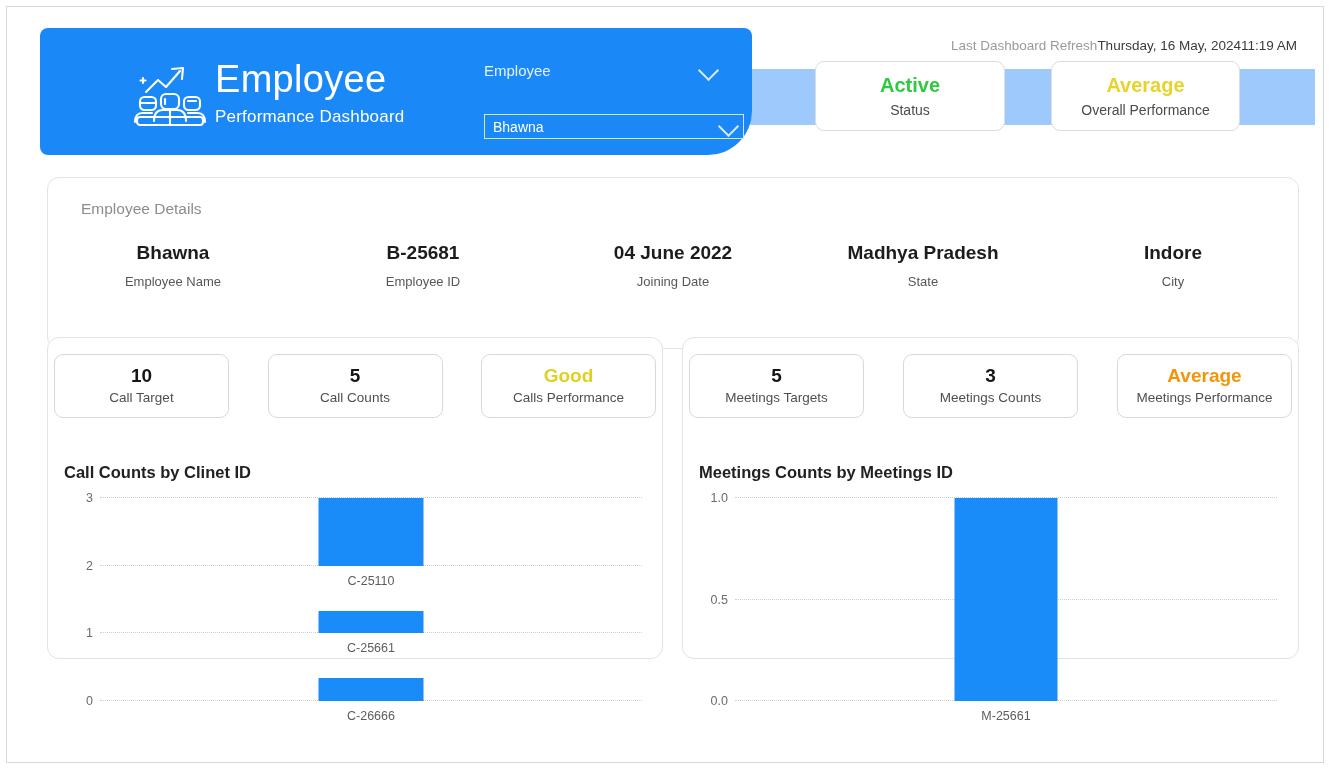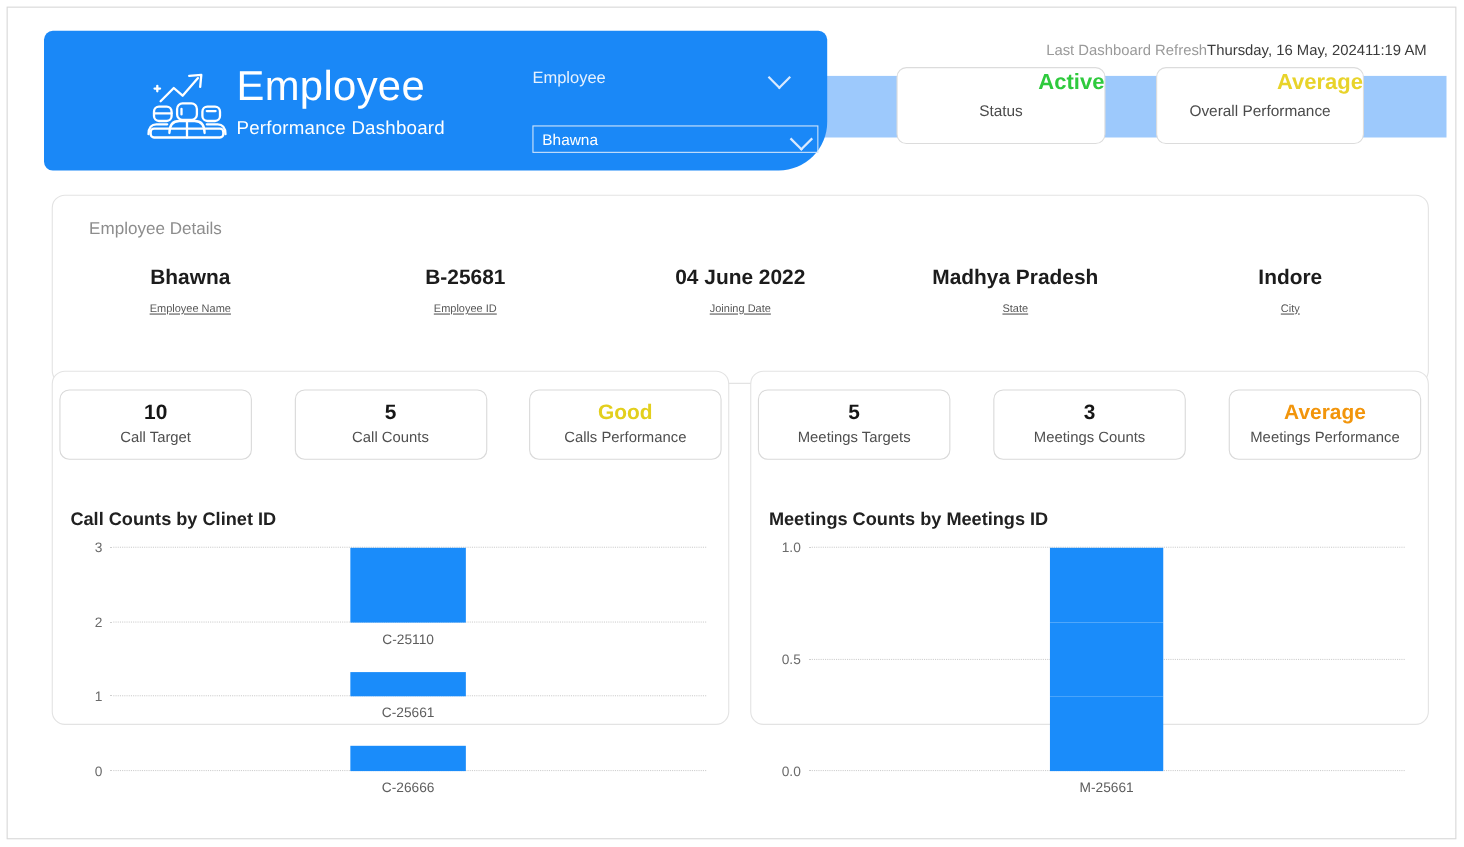--- a/index.html
+++ b/index.html
@@ -145,23 +145,22 @@
   }
   #top-kpi-performance {
     left: 1044px;
     top: 54px;
     width: 189px;
     height: 70px;
   }
   .top-kpi .val {
     font-size: 20px;
     font-weight: 700;
-    margin-top: 0;
+    margin-top: 10px;
     line-height: 26px;
-    text-align: right;
   }
   .top-kpi .cap {
     font-size: 14px;
     color: #4b4b4b;
     margin-top: 3px;
     line-height: 18px;
     text-align: center;
   }
 
   
@@ -206,25 +205,24 @@
     flex: 1;
     text-align: center;
   }
   .detail-val {
     font-size: 19px;
     font-weight: 700;
     color: #1c1c1c;
     line-height: 26px;
   }
   .detail-cap {
-    font-size: 10px;
+    font-size: 13px;
     color: #575757;
     margin-top: 7px;
     line-height: 18px;
-    text-decoration: underline;
   }
 
   
   .panel {
     position: absolute;
     top: 330px;
     height: 322px;
     background: #ffffff;
     border: 1px solid #e3e3e3;
     border-radius: 12px;

